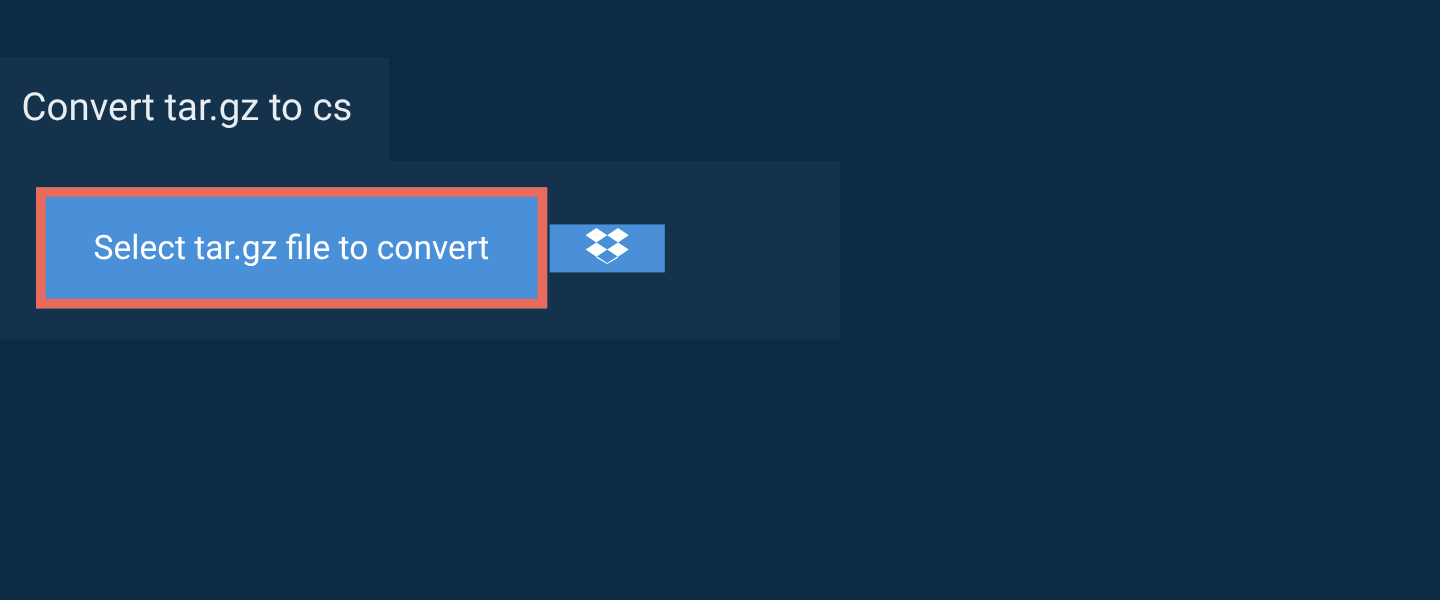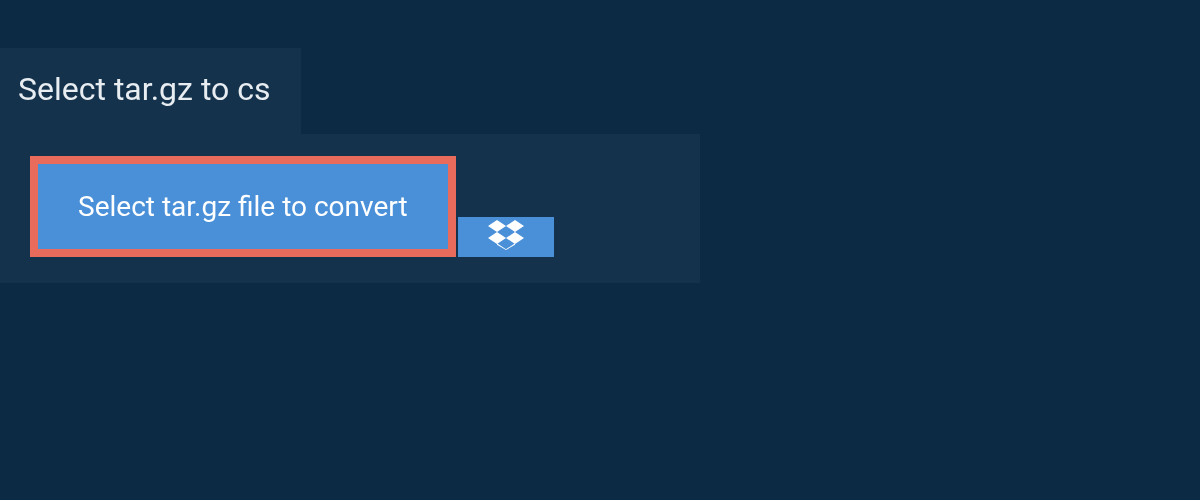--- a/index.html
+++ b/index.html
@@ -26,21 +26,21 @@
       font-weight: 400;
     }
     .panel {
       background: #14324c;
       padding: 22px 24px 26px 30px;
       width: 700px;
     }
     .button-row {
       display: flex;
       gap: 2px;
-      align-items: flex-end;
+      align-items: center;
     }
     .select-button {
       background: #4a90d9;
       border: 8px solid #e86b5c;
       color: #ffffff;
       font-size: 28px;
       font-weight: 400;
       padding: 26px 40px;
       cursor: pointer;
       display: flex;
@@ -63,21 +63,21 @@
       height: 36px;
       fill: #ffffff;
     }
   </style>
 </head>
 <body>
 
 
 
 <div class="tab-container">
-  <div class="tab-title">Select tar.gz to cs</div>
+  <div class="tab-title">Convert tar.gz to cs</div>
 </div>
 
 <div class="panel">
   <div class="button-row">
     <div class="select-button">
       <span>Select tar.gz file to convert</span>
     </div>
     <div class="dropbox-button">
       <span>
         <svg viewBox="0 0 24 24">

